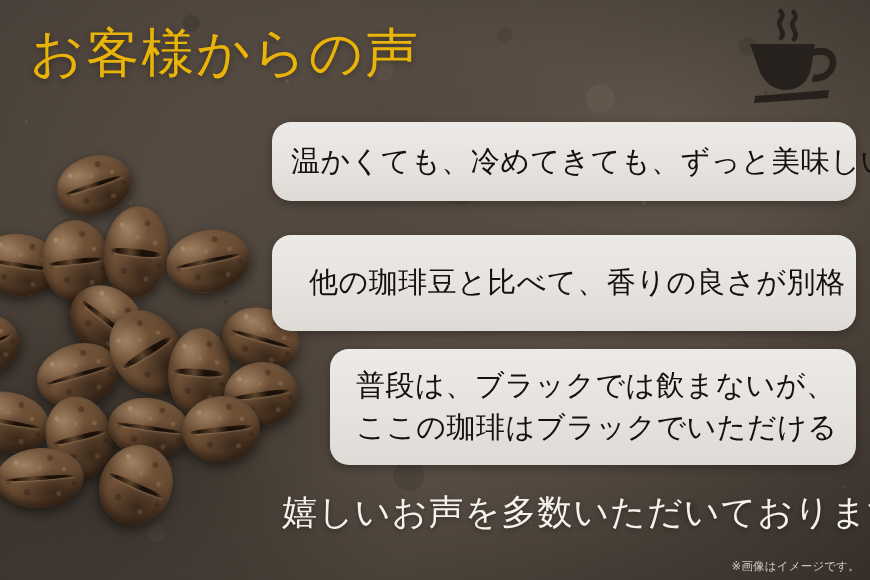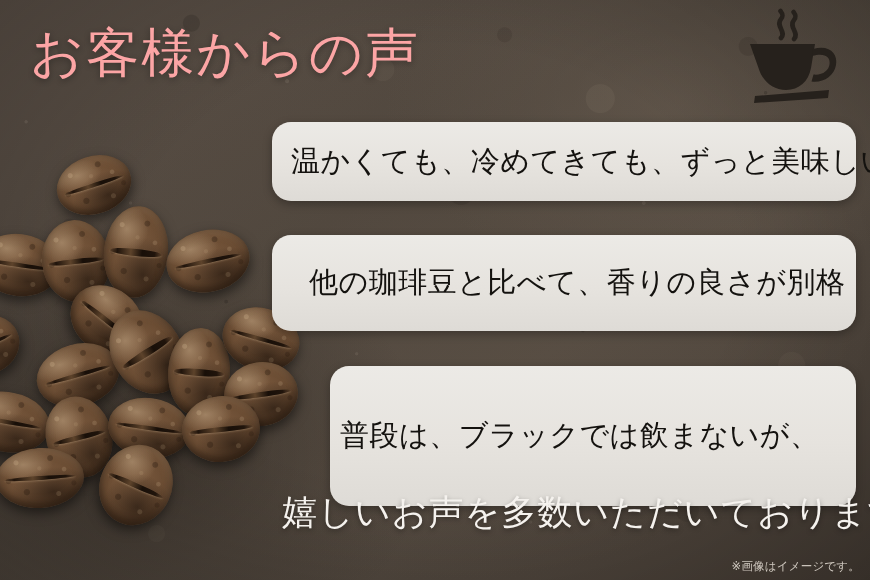--- a/index.html
+++ b/index.html
@@ -82,21 +82,21 @@
                 rgba(0,0,0,0) 42%, rgba(0,0,0,.22) 82%, rgba(0,0,0,.34) 100%);
   }
 
   
   .page-title {
     position: absolute;
     left: 30px;
     top: 22px;
     font-size: 53px;
     line-height: 1.18;
-    color: #fca5a5;
+    color: #eab308;
     letter-spacing: 2px;
     font-weight: 400;
     text-shadow: 0 2px 6px rgba(0,0,0,.32);
     white-space: nowrap;
   }
 
   
   .cup-icon {
     position: absolute;
     left: 737px;
@@ -173,21 +173,21 @@
   .quote-text {
     font-size: 29px;
     line-height: 1.44;
     letter-spacing: .5px;
     white-space: nowrap;
   }
   .quote-line { display: block; white-space: nowrap; }
 
   #quote-1 { left: 272px; top: 122px; width: 584px; height: 79px; padding-left: 19px; }
   #quote-2 { left: 272px; top: 235px; width: 584px; height: 96px; padding-left: 37px; }
-  #quote-3 { left: 330px; top: 366px; width: 526px; height: 140px; padding-left: 10px; }
+  #quote-3 { left: 330px; top: 349px; width: 526px; height: 116px; padding-left: 26px; }
 
   
   .closing-text {
     position: absolute;
     left: 282px;
     top: 492px;
     font-size: 35px;
     line-height: 1.2;
     color: #f5f2ee;
     letter-spacing: 1px;
@@ -260,20 +260,21 @@
 
   <div class="quote-box" id="quote-2">
     <div class="quote-text">
       <span class="quote-line">他の珈琲豆と比べて、香りの良さが別格</span>
     </div>
   </div>
 
   <div class="quote-box" id="quote-3">
     <div class="quote-text">
       <span class="quote-line">普段は、ブラックでは飲まないが、</span>
+      <span class="quote-line">ここの珈琲はブラックでいただける</span>
     </div>
   </div>
 
   <div class="closing-text">嬉しいお声を多数いただいております。</div>
 
   <div class="disclaimer">※画像はイメージです。</div>
 
 </div>
 
 </body></html>

